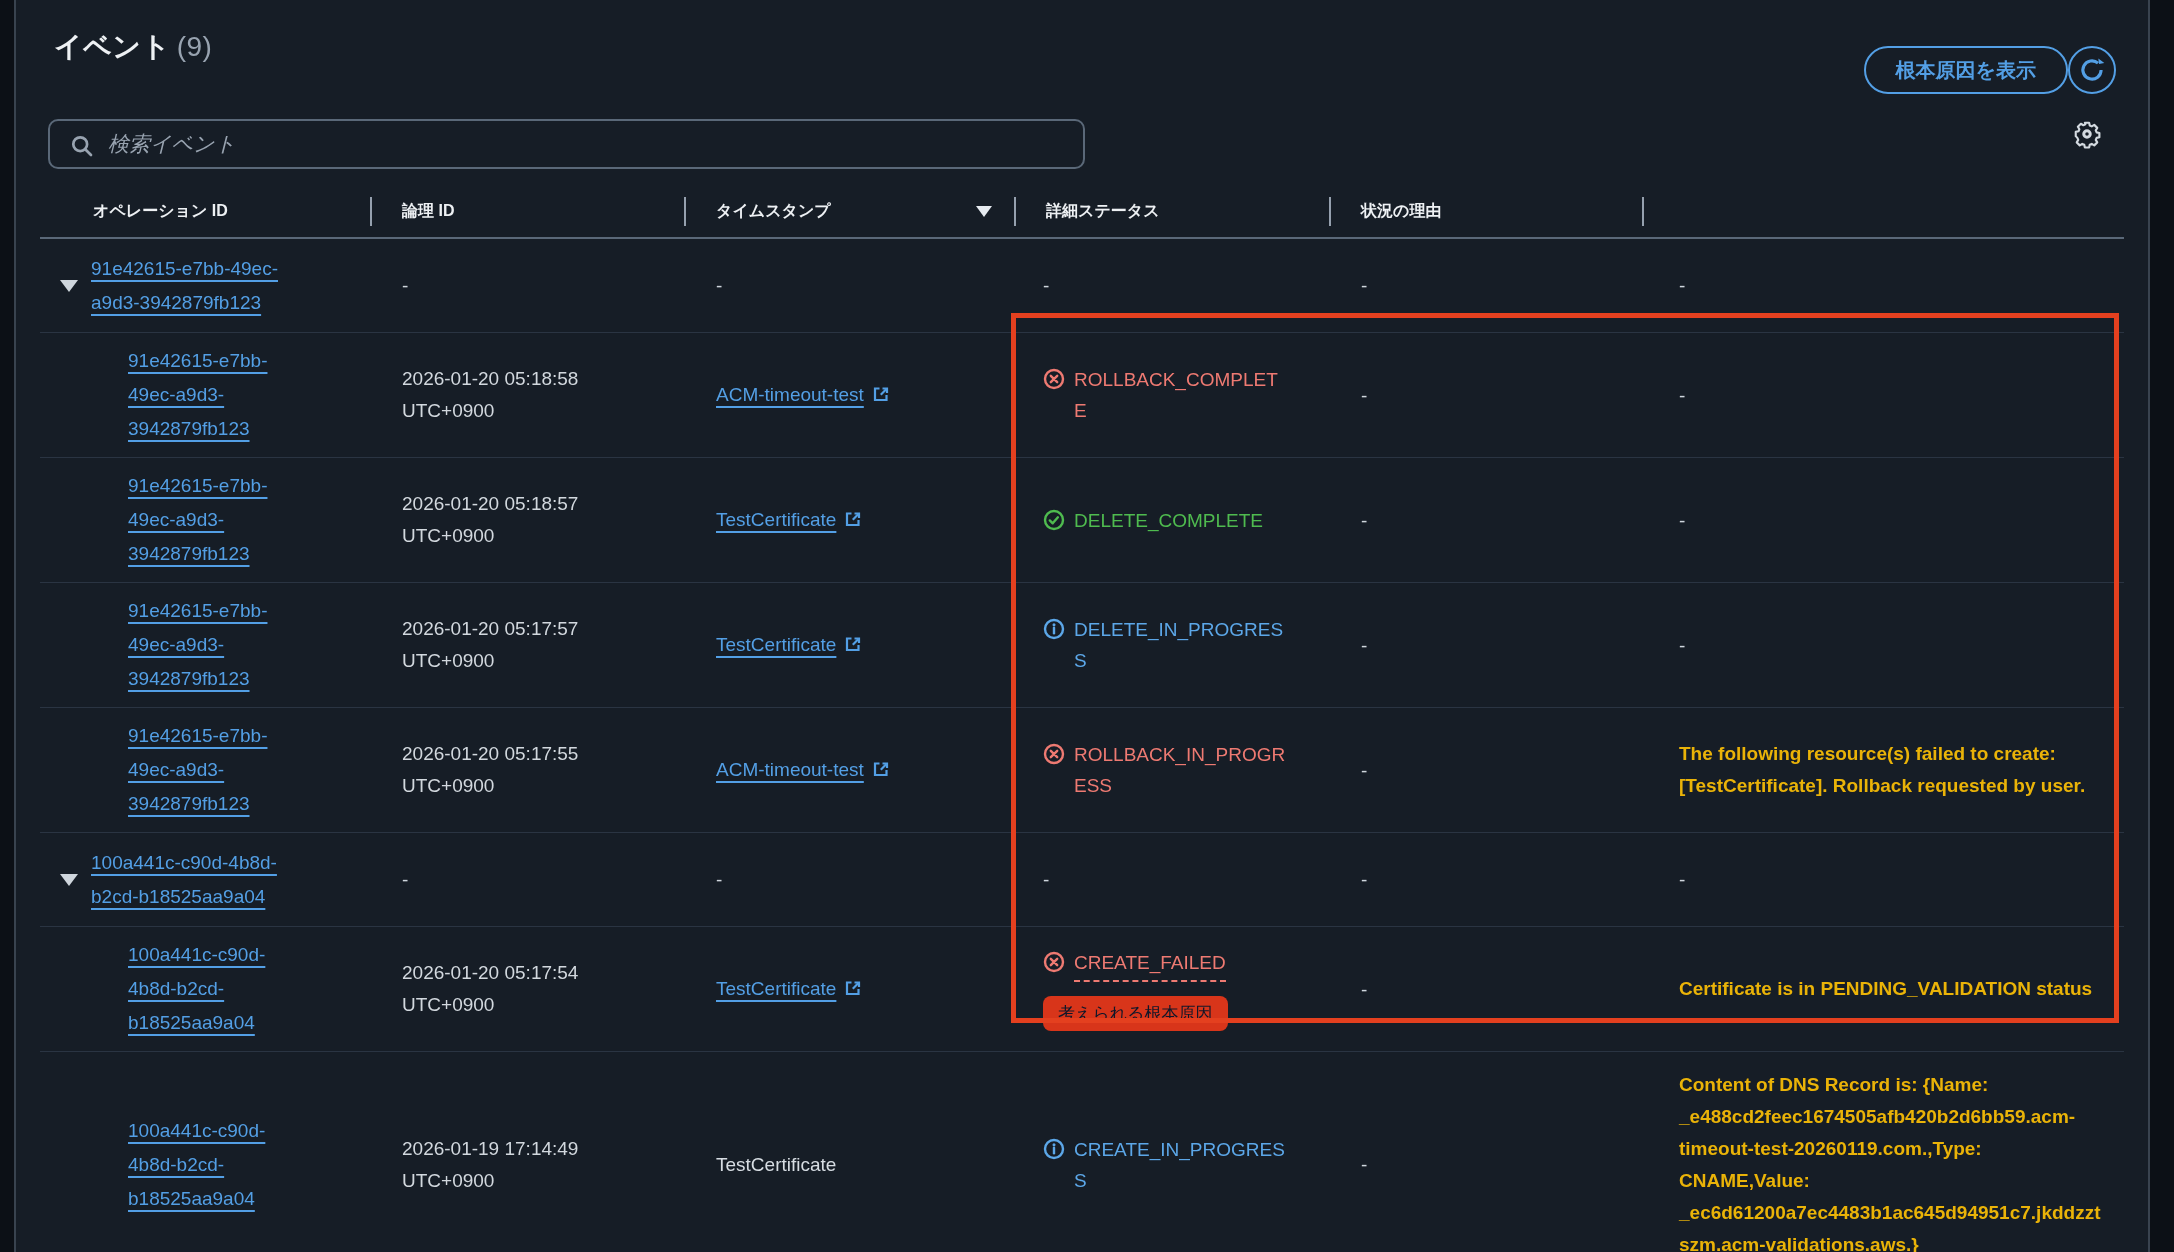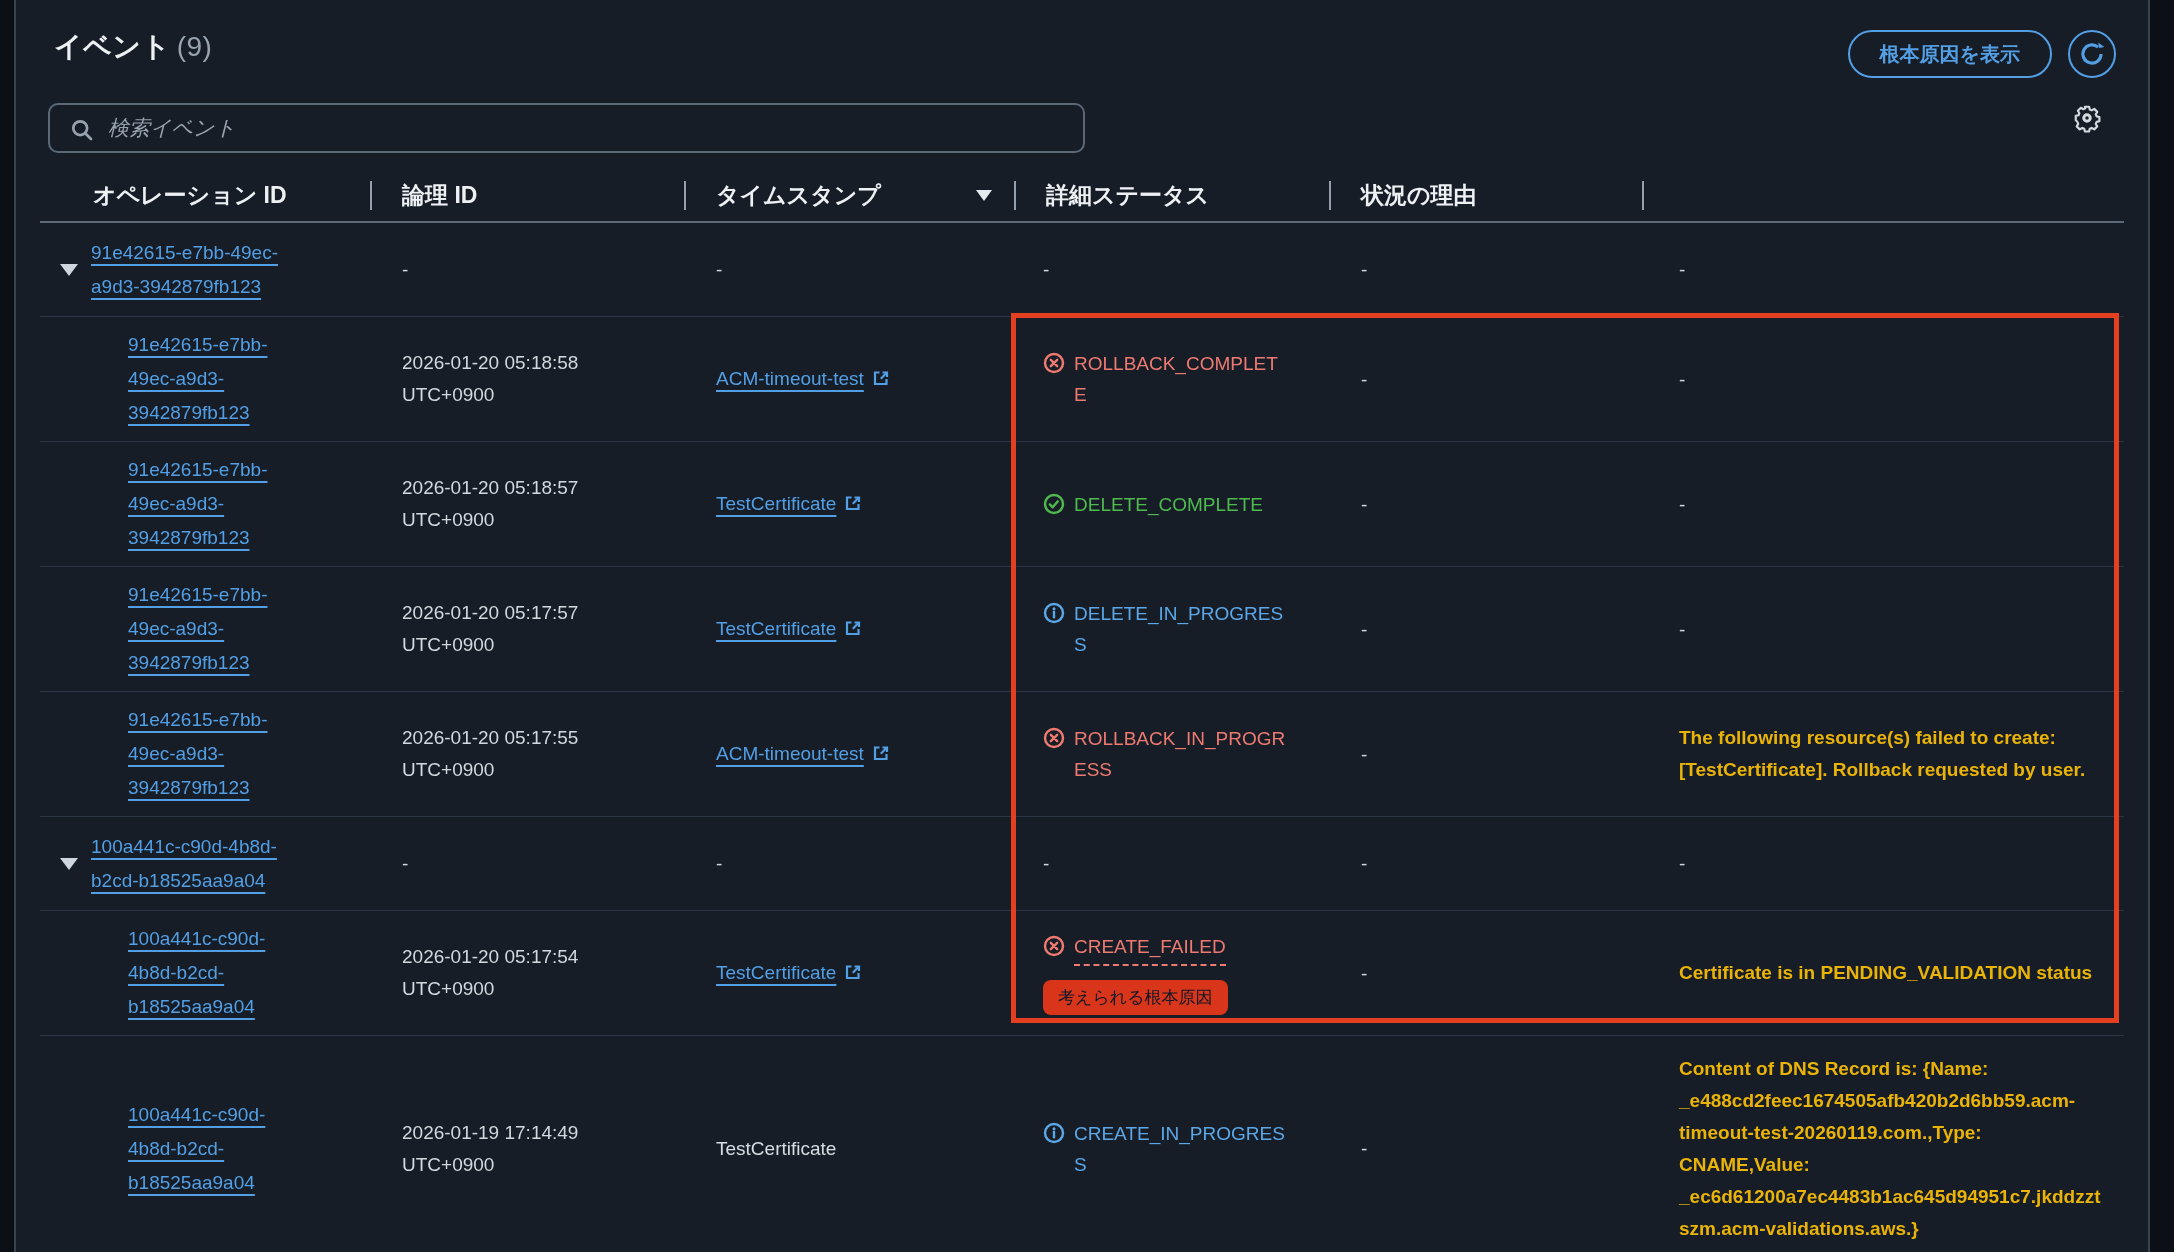--- a/index.html
+++ b/index.html
@@ -22,21 +22,21 @@
     background:var(--bg_panel);
     border-left:2px solid var(--panel_border);
     border-right:2px solid var(--panel_border);
   }
   .panel-content{padding:0 24px;}
 
   
   .title-row{display:flex;align-items:flex-start;justify-content:space-between;padding:28px 8px 0 14px;}
   .page-title{font-size:28px;font-weight:700;color:#eef1f4;letter-spacing:.5px;}
   .page-title .count{font-weight:400;color:var(--text_secondary);margin-left:6px;}
-  .header-actions{display:flex;align-items:center;gap:16px;margin-top:2px;}
+  .header-actions{display:flex;align-items:center;margin-top:18px;}
   .pill-button{
     display:flex;align-items:center;justify-content:center;
     height:48px;padding:0 30px;border:2px solid var(--link);border-radius:24px;
     color:var(--link);font-size:20px;font-weight:700;background:transparent;cursor:pointer;
     font-family:inherit;
   }
   .icon-button{
     width:48px;height:48px;border:2px solid var(--link);border-radius:50%;
     background:transparent;color:var(--link);cursor:pointer;
     display:flex;align-items:center;justify-content:center;
@@ -58,21 +58,21 @@
   .gear{margin-right:22px;color:#d4dae0;display:flex;}
 
   
   .grid-row{
     display:grid;
     grid-template-columns:330px 314px 330px 315px 318px 473px;
   }
   .thead{margin-top:17px;border-bottom:2px solid var(--header_border);}
   .th{
     position:relative;min-height:51px;display:flex;align-items:center;
-    font-size:23px;font-weight:700;color:#eef1f4;padding-left:32px;
+    font-size:16px;font-weight:700;color:#eef1f4;padding-left:32px;
   }
   .th:first-child{padding-left:53px;}
   .th:not(:first-child)::before,
   .th:last-child::after{
     content:'';position:absolute;left:0;top:11px;width:2px;height:29px;background:var(--col_divider);
   }
   .th:last-child::after{left:auto;right:3px;}
   .sort-caret{
     width:0;height:0;margin-left:auto;margin-right:22px;
     border-left:8px solid transparent;border-right:8px solid transparent;

